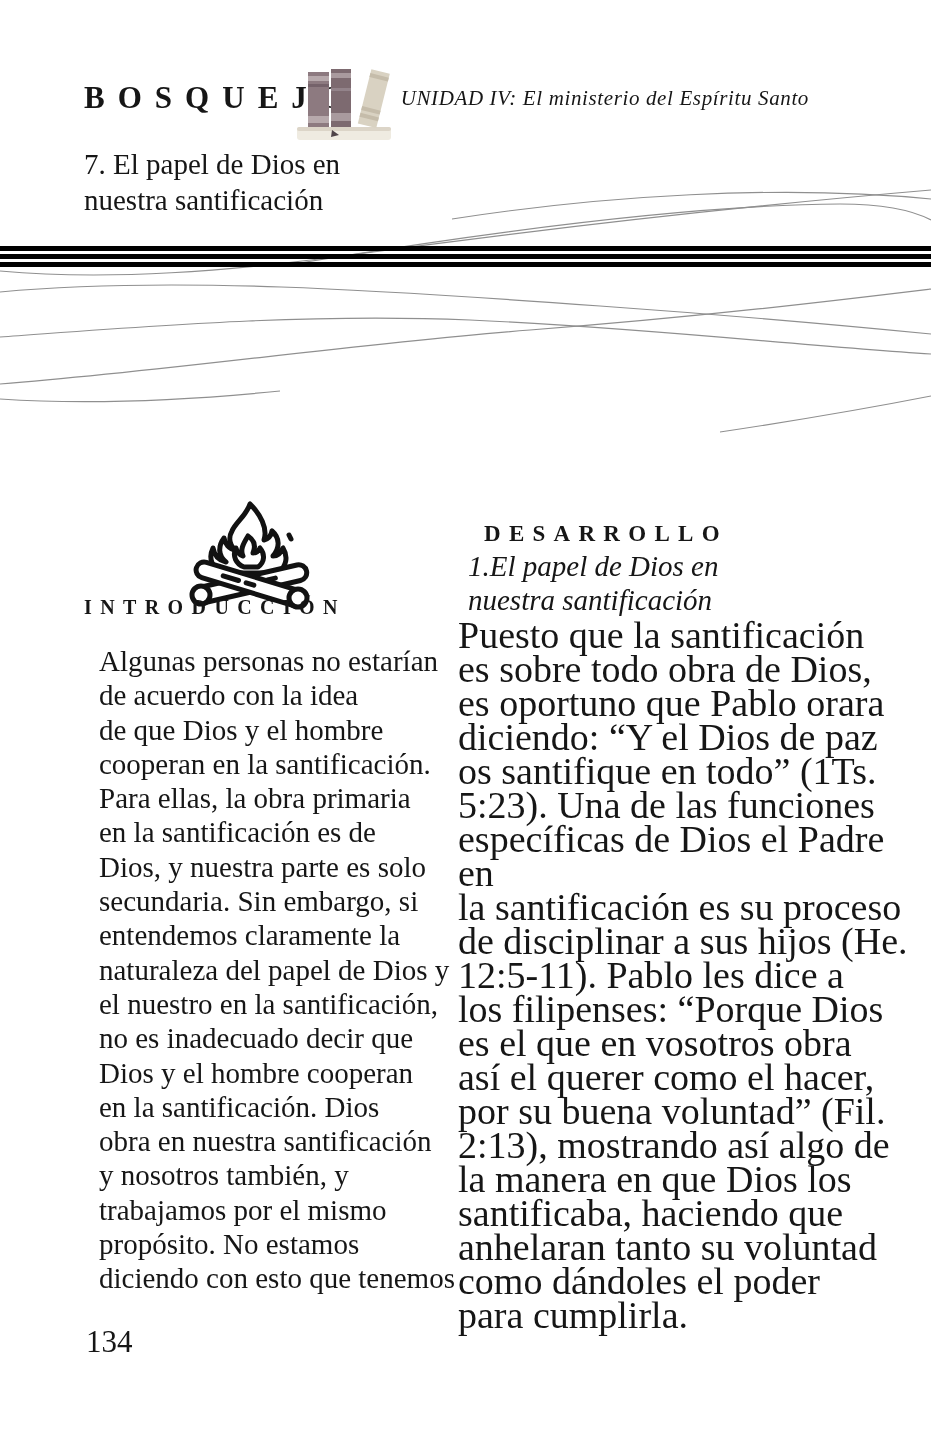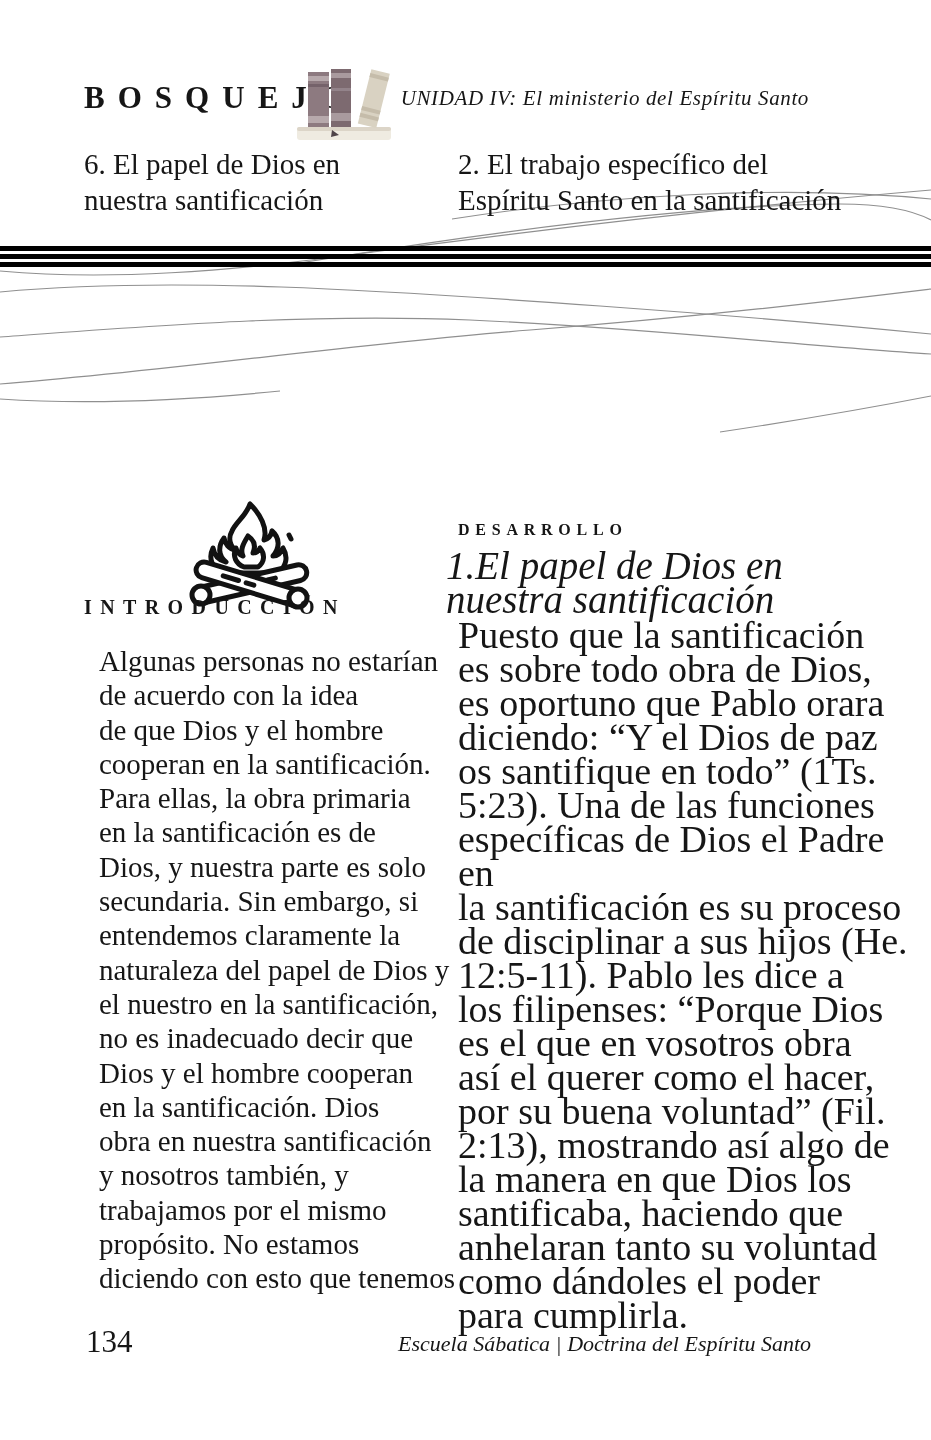--- a/index.html
+++ b/index.html
@@ -38,22 +38,22 @@
   
   .curves{left:0;top:0;width:931px;height:1440px;pointer-events:none;}
 
   
   .campfire-icon{left:186px;top:498px;width:128px;height:110px;}
   .intro-heading{left:84px;top:596px;font-size:20px;font-weight:bold;letter-spacing:0.42em;}
   .intro-body{left:99px;top:644px;width:410px;font-size:29px;line-height:34.3px;}
 
   
   .continuation{left:458px;top:302px;width:450px;font-size:29px;line-height:34px;}
-  .dev-heading{left:458px;top:521px;font-size:16px;font-weight:bold;letter-spacing:0.36em;}
-  .dev-subheading{left:446px;top:549px;font-size:39px;font-style:italic;line-height:34px;}
+  .dev-heading{left:484px;top:521px;font-size:23px;font-weight:bold;letter-spacing:0.36em;}
+  .dev-subheading{left:468px;top:549px;font-size:29px;font-style:italic;line-height:34px;}
   .dev-body{left:458px;top:618px;width:450px;font-size:38px;line-height:34px;}
 
   
   .page-number{left:86px;top:1324px;font-size:31px;}
   .book-title{right:120px;top:1331px;font-style:italic;font-size:22px;}
 </style>
 </head>
 <body>
 
 <div class="page">
@@ -88,24 +88,22 @@
     <g transform="rotate(14 72 60)">
       <rect x="62" y="6" width="19" height="56" fill="#d9d2c2"></rect>
       <rect x="62" y="10" width="19" height="4" fill="#c5bcaa"></rect>
       <rect x="62" y="44" width="19" height="4" fill="#c5bcaa"></rect>
       <rect x="62" y="51" width="19" height="4" fill="#c5bcaa"></rect>
     </g>
   </svg>
 
   <div class="abs unit-title">UNIDAD IV: El ministerio del Espíritu Santo</div>
 
-  <div class="abs pre outline-item one">6. El papel de Dios en
+  <div class="abs pre outline-item one">7. El papel de Dios en
 nuestra santificación</div>
-  <div class="abs pre outline-item two">2. El trabajo específico del
-Espíritu Santo en la santificación</div>
 
   <div class="abs divider-band"></div>
 
   <svg class="abs campfire-icon" viewBox="0 0 128 110" style="overflow:visible" xmlns="http://www.w3.org/2000/svg">
     <g fill="#ffffff" stroke="#121212" stroke-width="5" stroke-linejoin="round" stroke-linecap="round">
       <path d="M64 6 C60 18 50 24 46 33 C42 40 44 47 49 52 C43 51 39 46 38 40 C32 48 32 58 40 64 C32 62 28 56 27 50 C22 60 26 70 36 75 L92 75 C101 68 102 58 97 50 C95 55 91 58 87 58 C94 50 94 40 86 33 C85 38 82 41 78 42 C82 30 74 16 64 6 Z"></path>
       <path d="M62 38 C57 46 54 52 57 58 C53 57 51 54 50 50 C46 58 50 66 58 69 L72 69 C79 64 79 56 74 50 C73 53 70 55 67 55 C70 48 68 42 62 38 Z"></path>
       <line x1="103" y1="37" x2="105" y2="41"></line>
       <g transform="rotate(-13 64 86)">
         <rect x="6" y="78" width="116" height="16" rx="8"></rect>
@@ -161,15 +159,14 @@
 así el querer como el hacer,
 por su buena voluntad” (Fil.
 2:13), mostrando así algo de
 la manera en que Dios los
 santificaba, haciendo que
 anhelaran tanto su voluntad
 como dándoles el poder
 para cumplirla.</div>
 
   <div class="abs page-number">134</div>
-  <div class="abs book-title">Escuela Sábatica | Doctrina del Espíritu Santo</div>
 
 </div>
 
 </body></html>

